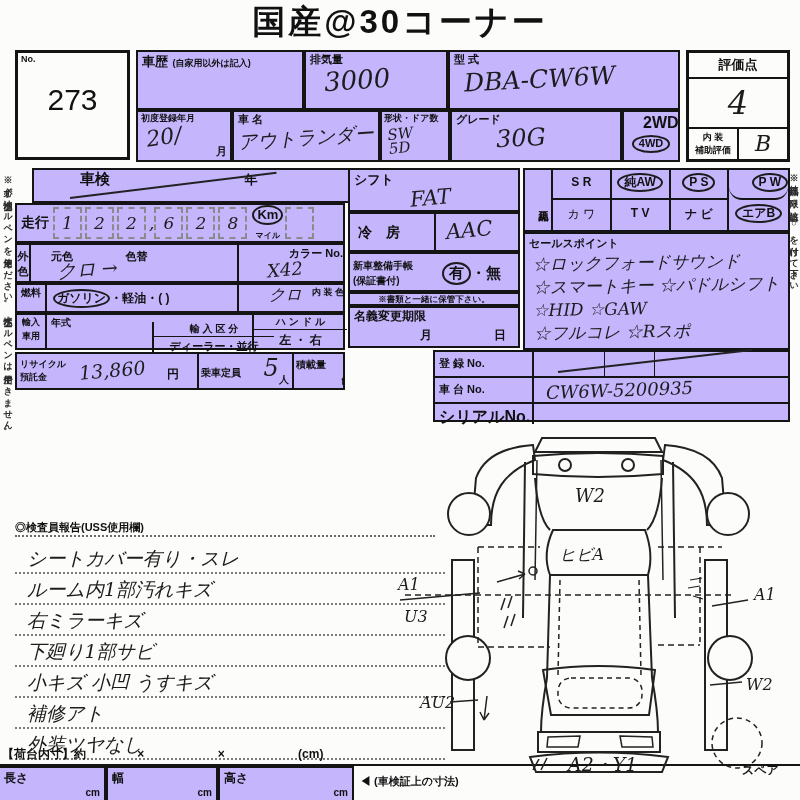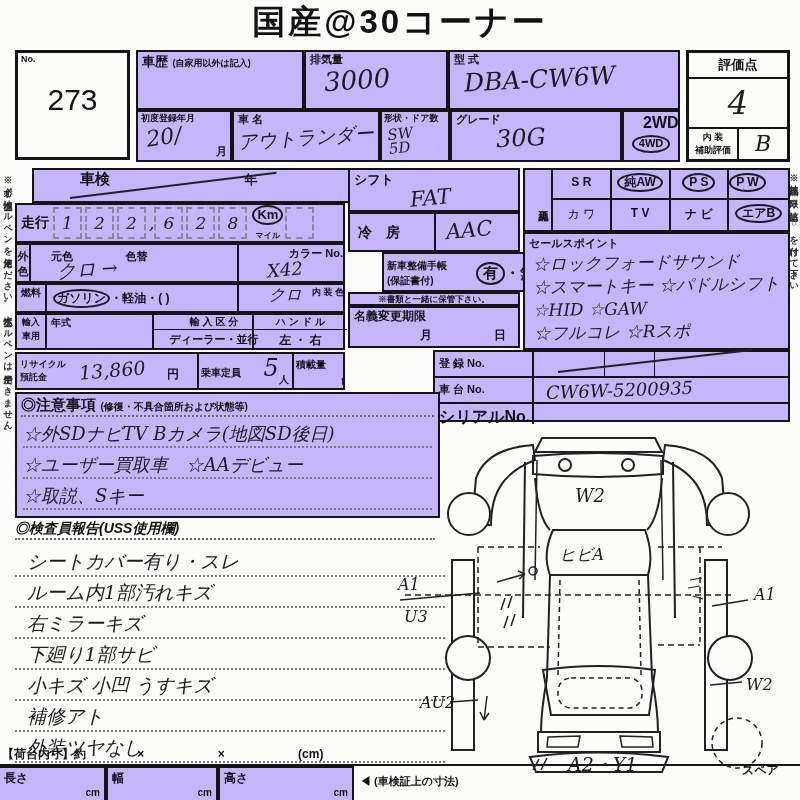--- a/index.html
+++ b/index.html
@@ -137,21 +137,21 @@
       <span class="hw" style="font-size:16px;margin-left:30px;">クロ</span>
     </div>
   </div>
 
   <div class="abs box" style="left:15px;top:313px;width:330px;height:37px;">
     <div class="abs lbl" style="left:0;top:0;width:30px;height:100%;border-right:2px solid #141414;font-size:9px;text-align:center;line-height:1.6;">
       <div>輸入</div>
         <div>車用</div>
     </div>
     <div class="abs lbl" style="left:34px;top:1px;font-size:10px;">年式</div>
-    <div class="abs" style="left:135px;top:0;width:122px;height:100%;border-left:2px solid #141414;text-align:center;">
+    <div class="abs" style="left:135px;top:7px;width:122px;height:100%;border-left:2px solid #141414;text-align:center;">
       <div class="lbl" style="font-size:10px;border-bottom:1px solid #141414;">輸 入 区 分</div>
       <div class="lbl" style="font-size:11px;margin-top:2px;">ディーラー・並行</div>
     </div>
     <div class="abs" style="left:235px;top:0;width:95px;height:100%;border-left:2px solid #141414;text-align:center;">
       <div class="lbl" style="font-size:10px;border-bottom:1px solid #141414;">ハ ン ド ル</div>
       <div class="lbl" style="font-size:12px;margin-top:2px;">左 ・ 右</div>
     </div>
   </div>
 
   <div class="abs box" style="left:15px;top:352px;width:330px;height:38px;">
@@ -173,21 +173,21 @@
   </div>
 
   <div class="abs box" style="left:348px;top:168px;width:172px;height:44px;">
     <span class="lbl" style="font-size:13px;margin-left:4px;">シフト</span>
     <div class="hw" style="font-size:21px;margin:-6px 0 0 60px;transform:rotate(-5deg);">FAT</div>
   </div>
   <div class="abs box" style="left:348px;top:212px;width:172px;height:40px;">
     <div class="abs lbl" style="left:0;top:0;width:86px;height:100%;border-right:2px solid #141414;font-size:14px;padding:10px 0 0 8px;">冷　房</div>
     <div class="abs hw" style="left:96px;top:4px;font-size:21px;transform:rotate(-5deg);">AAC</div>
   </div>
-  <div class="abs box" style="left:348px;top:252px;width:172px;height:40px;margin-left:34px;">
+  <div class="abs box" style="left:348px;top:252px;width:172px;height:40px;">
     <div class="abs lbl" style="left:3px;top:4px;font-size:10px;line-height:1.5;">
       <div>新車整備手帳</div>
         <div>(保証書付)</div>
     </div>
     <div class="abs lbl" style="left:92px;top:8px;font-size:15px;">
       <span class="circle">有</span><span>・</span><span>無</span>
     </div>
   </div>
   <div class="abs box" style="left:348px;top:292px;width:172px;height:14px;">
     <div class="lbl" style="font-size:8.5px;text-align:center;">※書類と一緒に保管下さい。</div>
@@ -197,21 +197,21 @@
     <span class="abs lbl" style="left:70px;bottom:2px;font-size:12px;">月</span>
     <span class="abs lbl" style="right:12px;bottom:2px;font-size:12px;">日</span>
   </div>
 
   <div class="abs box" style="left:523px;top:168px;width:267px;height:64px;display:flex;">
     <div class="lbl" style="width:26px;border-right:2px solid #141414;font-size:10px;text-align:center;line-height:1.55;padding-top:5px;writing-mode:vertical-rl;text-orientation:upright;">純正品</div>
     <div style="flex:1;display:grid;grid-template-columns:1fr 1fr 1fr 1fr;grid-template-rows:1fr 1fr;">
       <div style="border-right:2px solid #141414;border-bottom:2px solid #141414;text-align:center;padding-top:5px;font-weight:bold;font-size:12px;"><span>S R</span></div>
       <div style="border-right:2px solid #141414;border-bottom:2px solid #141414;text-align:center;padding-top:3px;font-weight:bold;font-size:12px;"><span class="circle">純AW</span></div>
       <div style="border-right:2px solid #141414;border-bottom:2px solid #141414;text-align:center;padding-top:3px;font-weight:bold;font-size:12px;"><span class="circle">P S</span></div>
-      <div style="border-bottom:2px solid #141414;text-align:left;padding-top:3px;font-weight:bold;font-size:12px;"><span class="circle">P W</span></div>
+      <div style="border-bottom:2px solid #141414;text-align:right;padding-top:3px;font-weight:bold;font-size:12px;border-radius:13px;"><span class="circle">P W</span></div>
       <div style="border-right:2px solid #141414;text-align:center;padding-top:6px;font-weight:normal;font-size:12px;"><span>カ ワ</span></div>
       <div style="border-right:2px solid #141414;text-align:center;padding-top:6px;font-weight:bold;font-size:12px;"><span>T V</span></div>
       <div style="border-right:2px solid #141414;text-align:center;padding-top:6px;font-weight:bold;font-size:12px;"><span>ナ ビ</span></div>
       <div style="text-align:center;padding-top:4px;font-weight:bold;font-size:12px;"><span class="circle">エアB</span></div>
     </div>
   </div>
 
   <div class="abs box" style="left:523px;top:232px;width:267px;height:118px;">
     <div class="lbl" style="font-size:11px;margin:2px 0 0 4px;">セールスポイント</div>
     <div class="hw" style="font-size:17px;line-height:1.35;margin-left:8px;transform:rotate(-1deg);">
@@ -234,34 +234,23 @@
       <div class="lbl" style="width:93px;border-right:2px solid #141414;font-size:11px;padding:4px 0 0 4px;">車 台 No.</div>
       <div class="hw" style="flex:1;font-size:18px;padding-left:12px;transform:rotate(-2deg);">CW6W-5200935</div>
     </div>
     <div style="display:flex;height:20px;">
       <div class="lbl" style="width:93px;border-right:2px solid #141414;font-size:16px;padding:3px 0 0 4px;">シリアルNo.</div>
       <div style="flex:1;"></div>
     </div>
   </div>
   <div class="strike" style="left:558px;top:371px;width:195px;transform:rotate(-6.5deg);"></div>
 
-  <div class="abs box" style="left:15px;top:392px;width:425px;height:126px;">
-    <div style="margin:2px 4px 0 4px;" class="dotu">
-      <span class="lbl" style="font-size:15px;">◎注意事項</span>
-      <span class="lbl" style="font-size:10px;">(修復・不具合箇所および状態等)</span>
-    </div>
-    <div style="margin:0 6px;">
-      <div class="note-line hw" style="font-size:18px;">☆外SDナビTV Bカメラ(地図SD後日)</div>
-      <div class="note-line hw" style="font-size:18px;">☆ユーザー買取車　☆AAデビュー</div>
-      <div class="note-line hw" style="font-size:18px;">☆取説、Sキー</div>
-    </div>
-  </div>
 
   <div class="abs" style="left:15px;top:520px;width:430px;">
-    <div class="lbl dotu" style="font-size:14px;width:420px;font-style:italic;">◎検査員報告(USS使用欄)</div>
+    <div class="lbl dotu" style="font-size:11px;width:420px;">◎検査員報告(USS使用欄)</div>
     <div style="margin-top:6px;">
       <div class="note-line hw" style="font-size:19px;padding-left:12px;">シートカバー有り・スレ</div>
       <div class="note-line hw" style="font-size:19px;padding-left:12px;">ルーム内1部汚れキズ</div>
       <div class="note-line hw" style="font-size:19px;padding-left:12px;">右ミラーキズ</div>
       <div class="note-line hw" style="font-size:19px;padding-left:12px;">下廻り1部サビ</div>
       <div class="note-line hw" style="font-size:19px;padding-left:12px;">小キズ 小凹 うすキズ</div>
       <div class="note-line hw" style="font-size:19px;padding-left:12px;">補修アト</div>
       <div class="note-line hw" style="font-size:19px;padding-left:12px;">外装ツヤなし</div>
     </div>
   </div>

